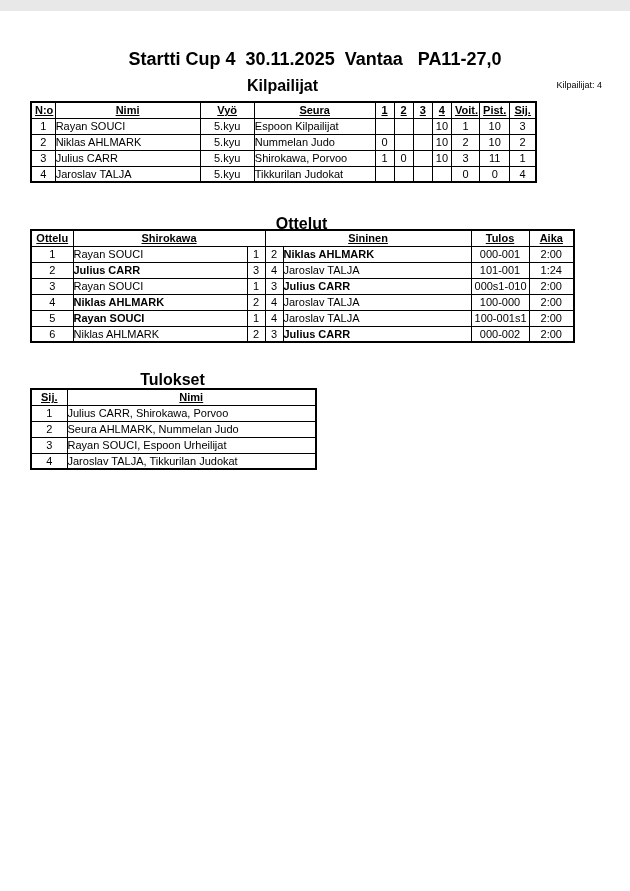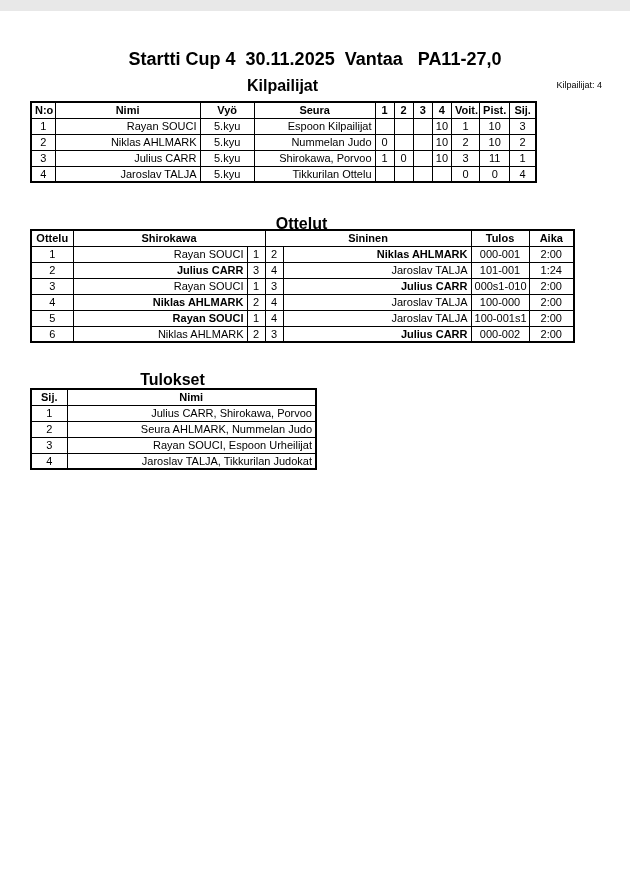--- a/index.html
+++ b/index.html
@@ -23,23 +23,23 @@
     position:absolute; top:69px; right:28px; font-size:9px;text-align:right;
   }
   table {
     position:absolute; border-collapse:collapse; table-layout:fixed;
     font-size:11px; border:2px solid #000; background:#fff;
   }
   th, td {
     border:1px solid #000; height:16px; padding:0 3px;
     overflow:hidden; white-space:nowrap; line-height:14px;
   }
-  th { font-weight:bold; text-align:center; }
+  th { font-weight:bold; text-align:center;text-decoration:underline; }
   td.c { text-align:center; }
-  td.l { text-align:right; padding-left:8px; }
+  td.l { text-align:left; padding-left:0; }
   .bold { font-weight:bold; }
   .tbl-competitors { top:90px;  left:30px; width:507px; }
   .tbl-matches     { top:218px; left:30px; width:545px; }
   .tbl-results     { top:377px; left:30px; width:287px; }
 </style>
 </head>
 <body>
 
 <div class="page">
 
@@ -114,21 +114,21 @@
         <td class="c"></td>
         <td class="c">10</td>
         <td class="c">3</td>
         <td class="c">11</td>
         <td class="c">1</td>
       </tr>
       <tr>
         <td class="c">4</td>
         <td class="l">Jaroslav TALJA</td>
         <td class="c">5.kyu</td>
-        <td class="l">Tikkurilan Ottelu</td>
+        <td class="l">Tikkurilan Judokat</td>
         <td class="c"></td>
         <td class="c"></td>
         <td class="c"></td>
         <td class="c"></td>
         <td class="c">0</td>
         <td class="c">0</td>
         <td class="c">4</td>
       </tr>
     </tbody>
   </table>

